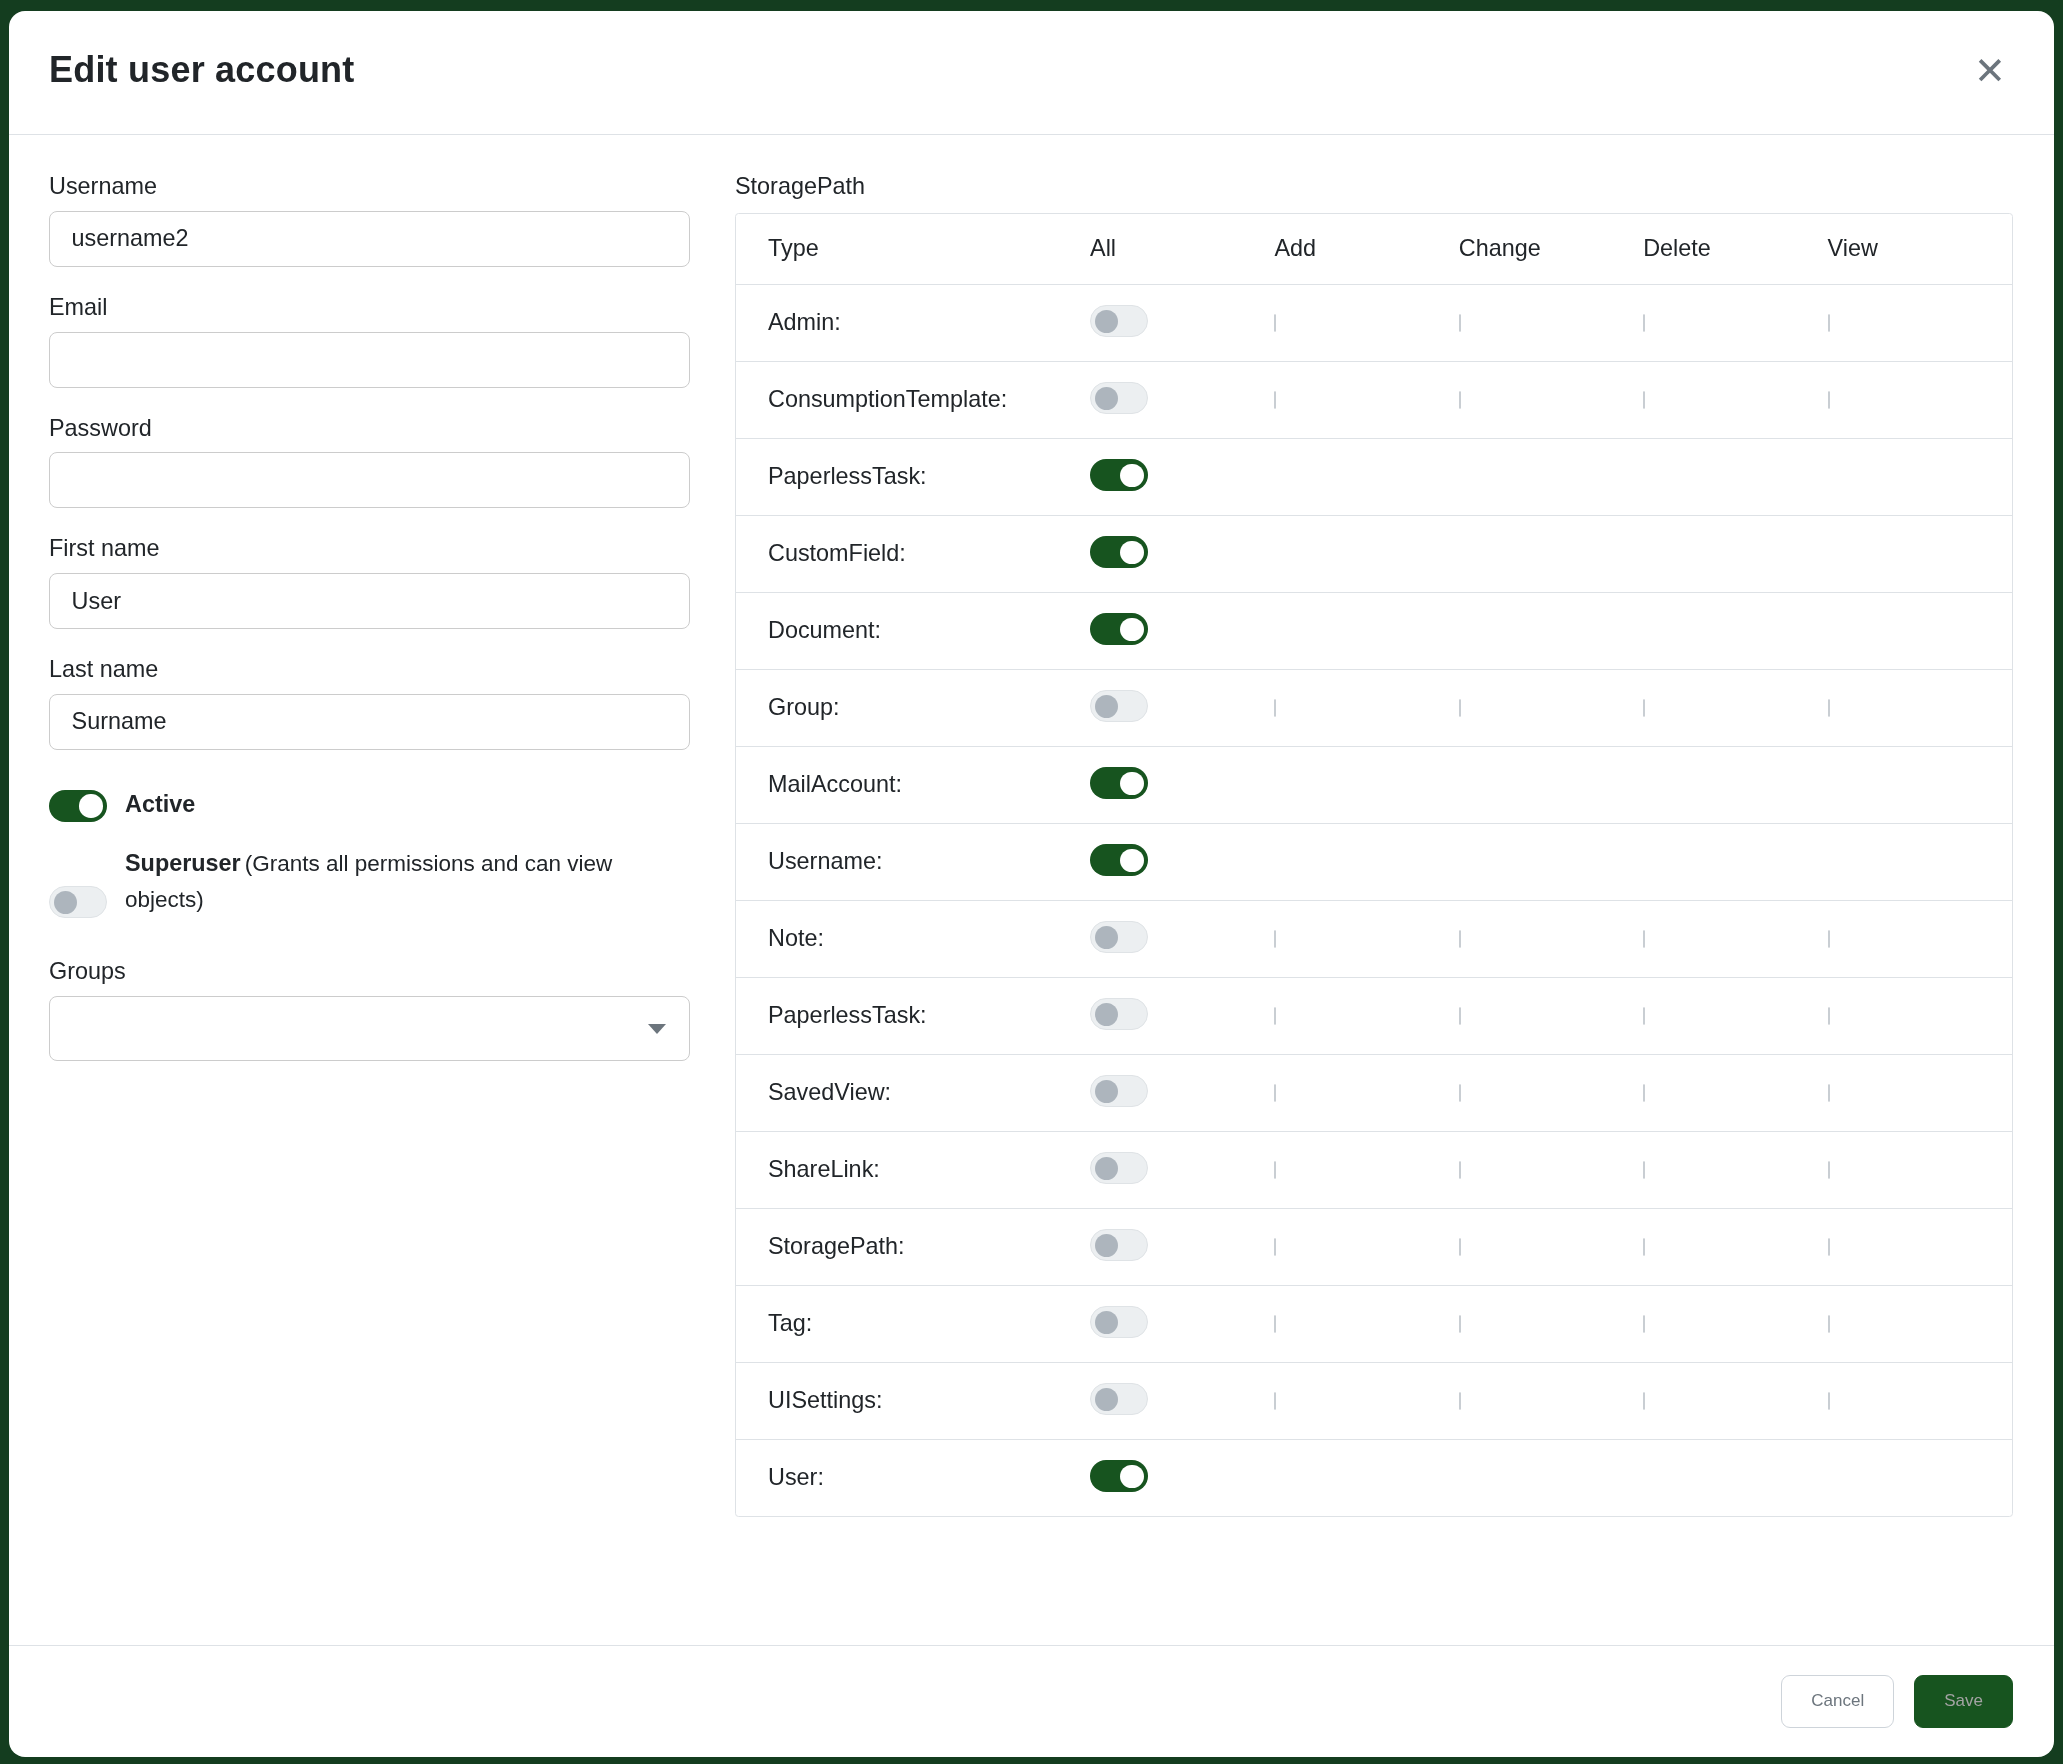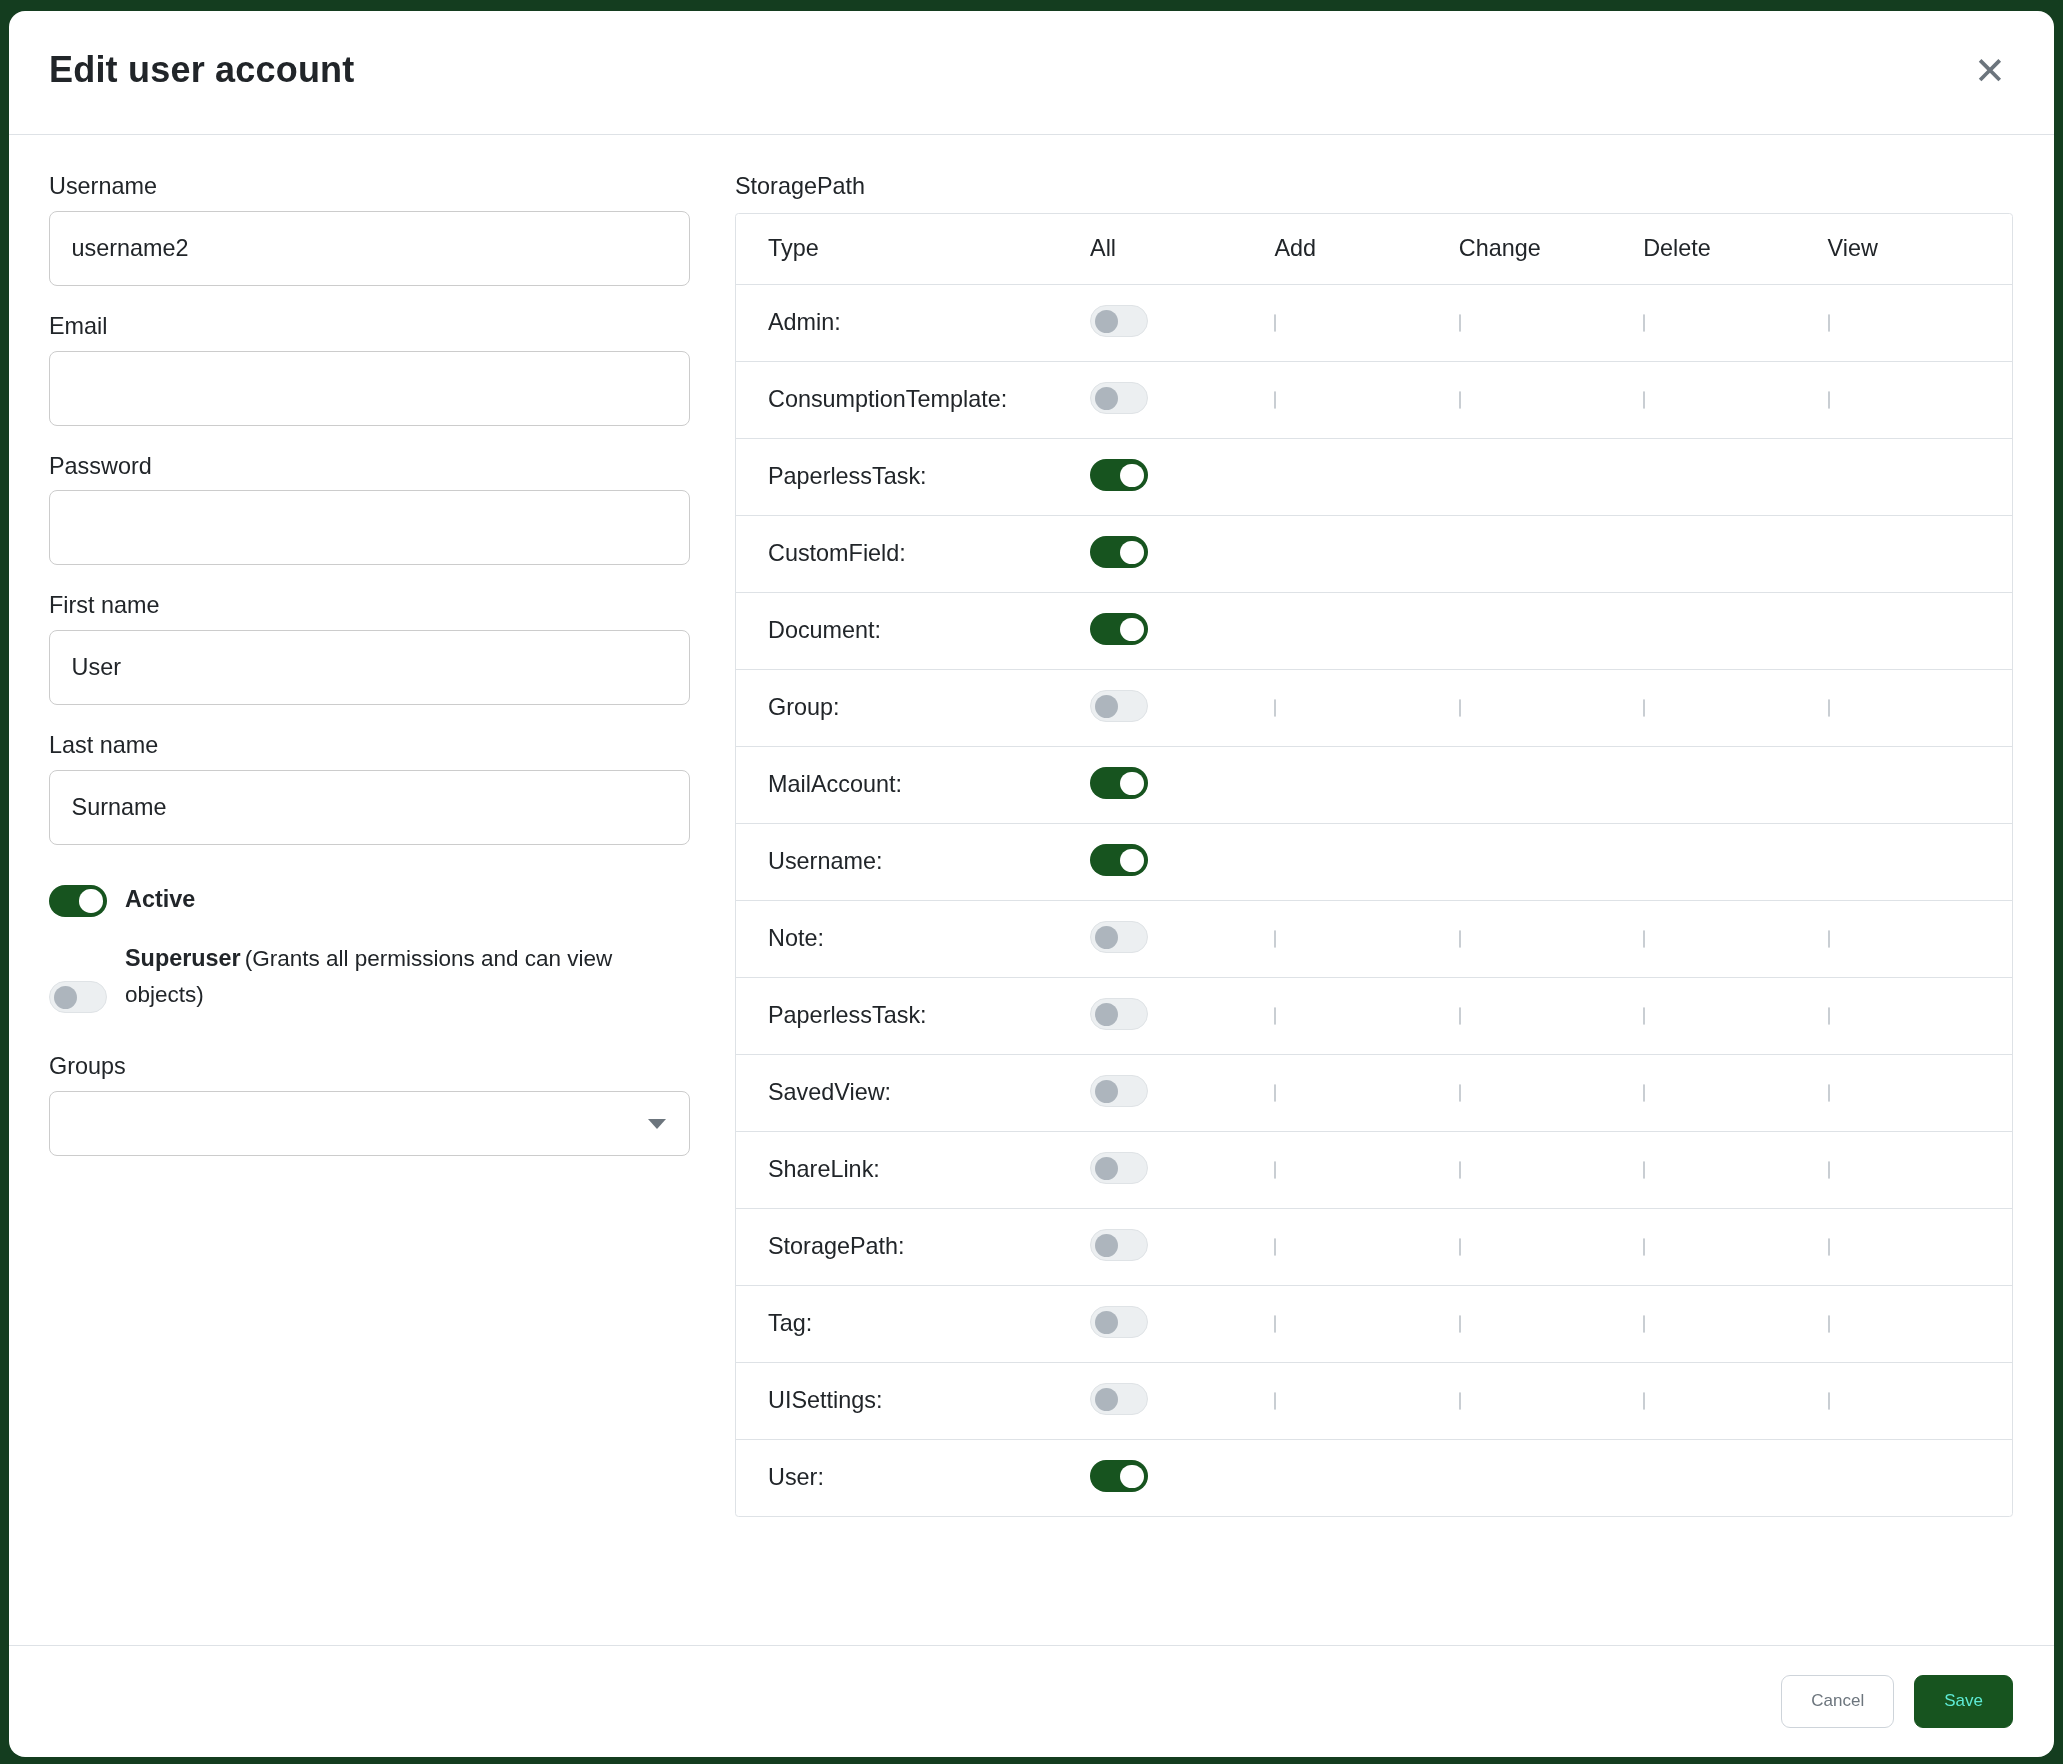--- a/index.html
+++ b/index.html
@@ -31,21 +31,21 @@
   }
   
   .modal-body {
     flex:1; display:flex; gap:45px; padding:38px 41px 0 40px;
     overflow:hidden;
   }
   .form-col { width:641px; flex:none; }
   .field-label { font-size:23.4px; margin:27px 0 10.8px; }
   .field-label.first { margin-top:0; }
   .text-input {
-    width:100%; height:75px; font-size:23.4px; color:#212529;
+    width:100%; height:56px; font-size:23.4px; color:#212529;
     border:0.9px solid #ccc; border-radius:8px; padding:0 21.6px;
     font-family:inherit; background:#fff; outline:none;
   }
   
   .toggle {
     width:58px; height:32px; border-radius:16px; flex:none;
     position:relative; cursor:pointer; display:inline-block;
   }
   .toggle.off { background:#eceff1; border:0.9px solid #dfe3e6; }
   .toggle.off::after {
@@ -90,21 +90,21 @@
     content:"✓"; position:absolute; inset:0; color:#fff; font-size:23.4px; font-weight:700;
     display:flex; align-items:center; justify-content:center;
   }
   
   .modal-footer {
     border-top:0.9px solid #dee2e6;
     padding:29px 41px; display:flex; justify-content:flex-end; gap:20px; align-items:center;
   }
   .btn { font-family:inherit; font-size:17px; border-radius:9px; cursor:pointer; padding:15.3px 29px; line-height:1.2; }
   .btn-cancel { background:#fff; color:#6c757d; border:0.9px solid #ced4da; }
-  .btn-save { background:#17541f; color:#5eead4; border:0.9px solid #17541f; font-weight:500; }
+  .btn-save { background:#17541f; color:#a3a3a3; border:0.9px solid #17541f; font-weight:500; }
 </style>
 </head>
 <body>
 
 <div class="modal">
 
   <div class="modal-header">
     <h1 class="modal-title">Edit user account</h1>
     <button class="close-btn">✕</button>
   </div>

